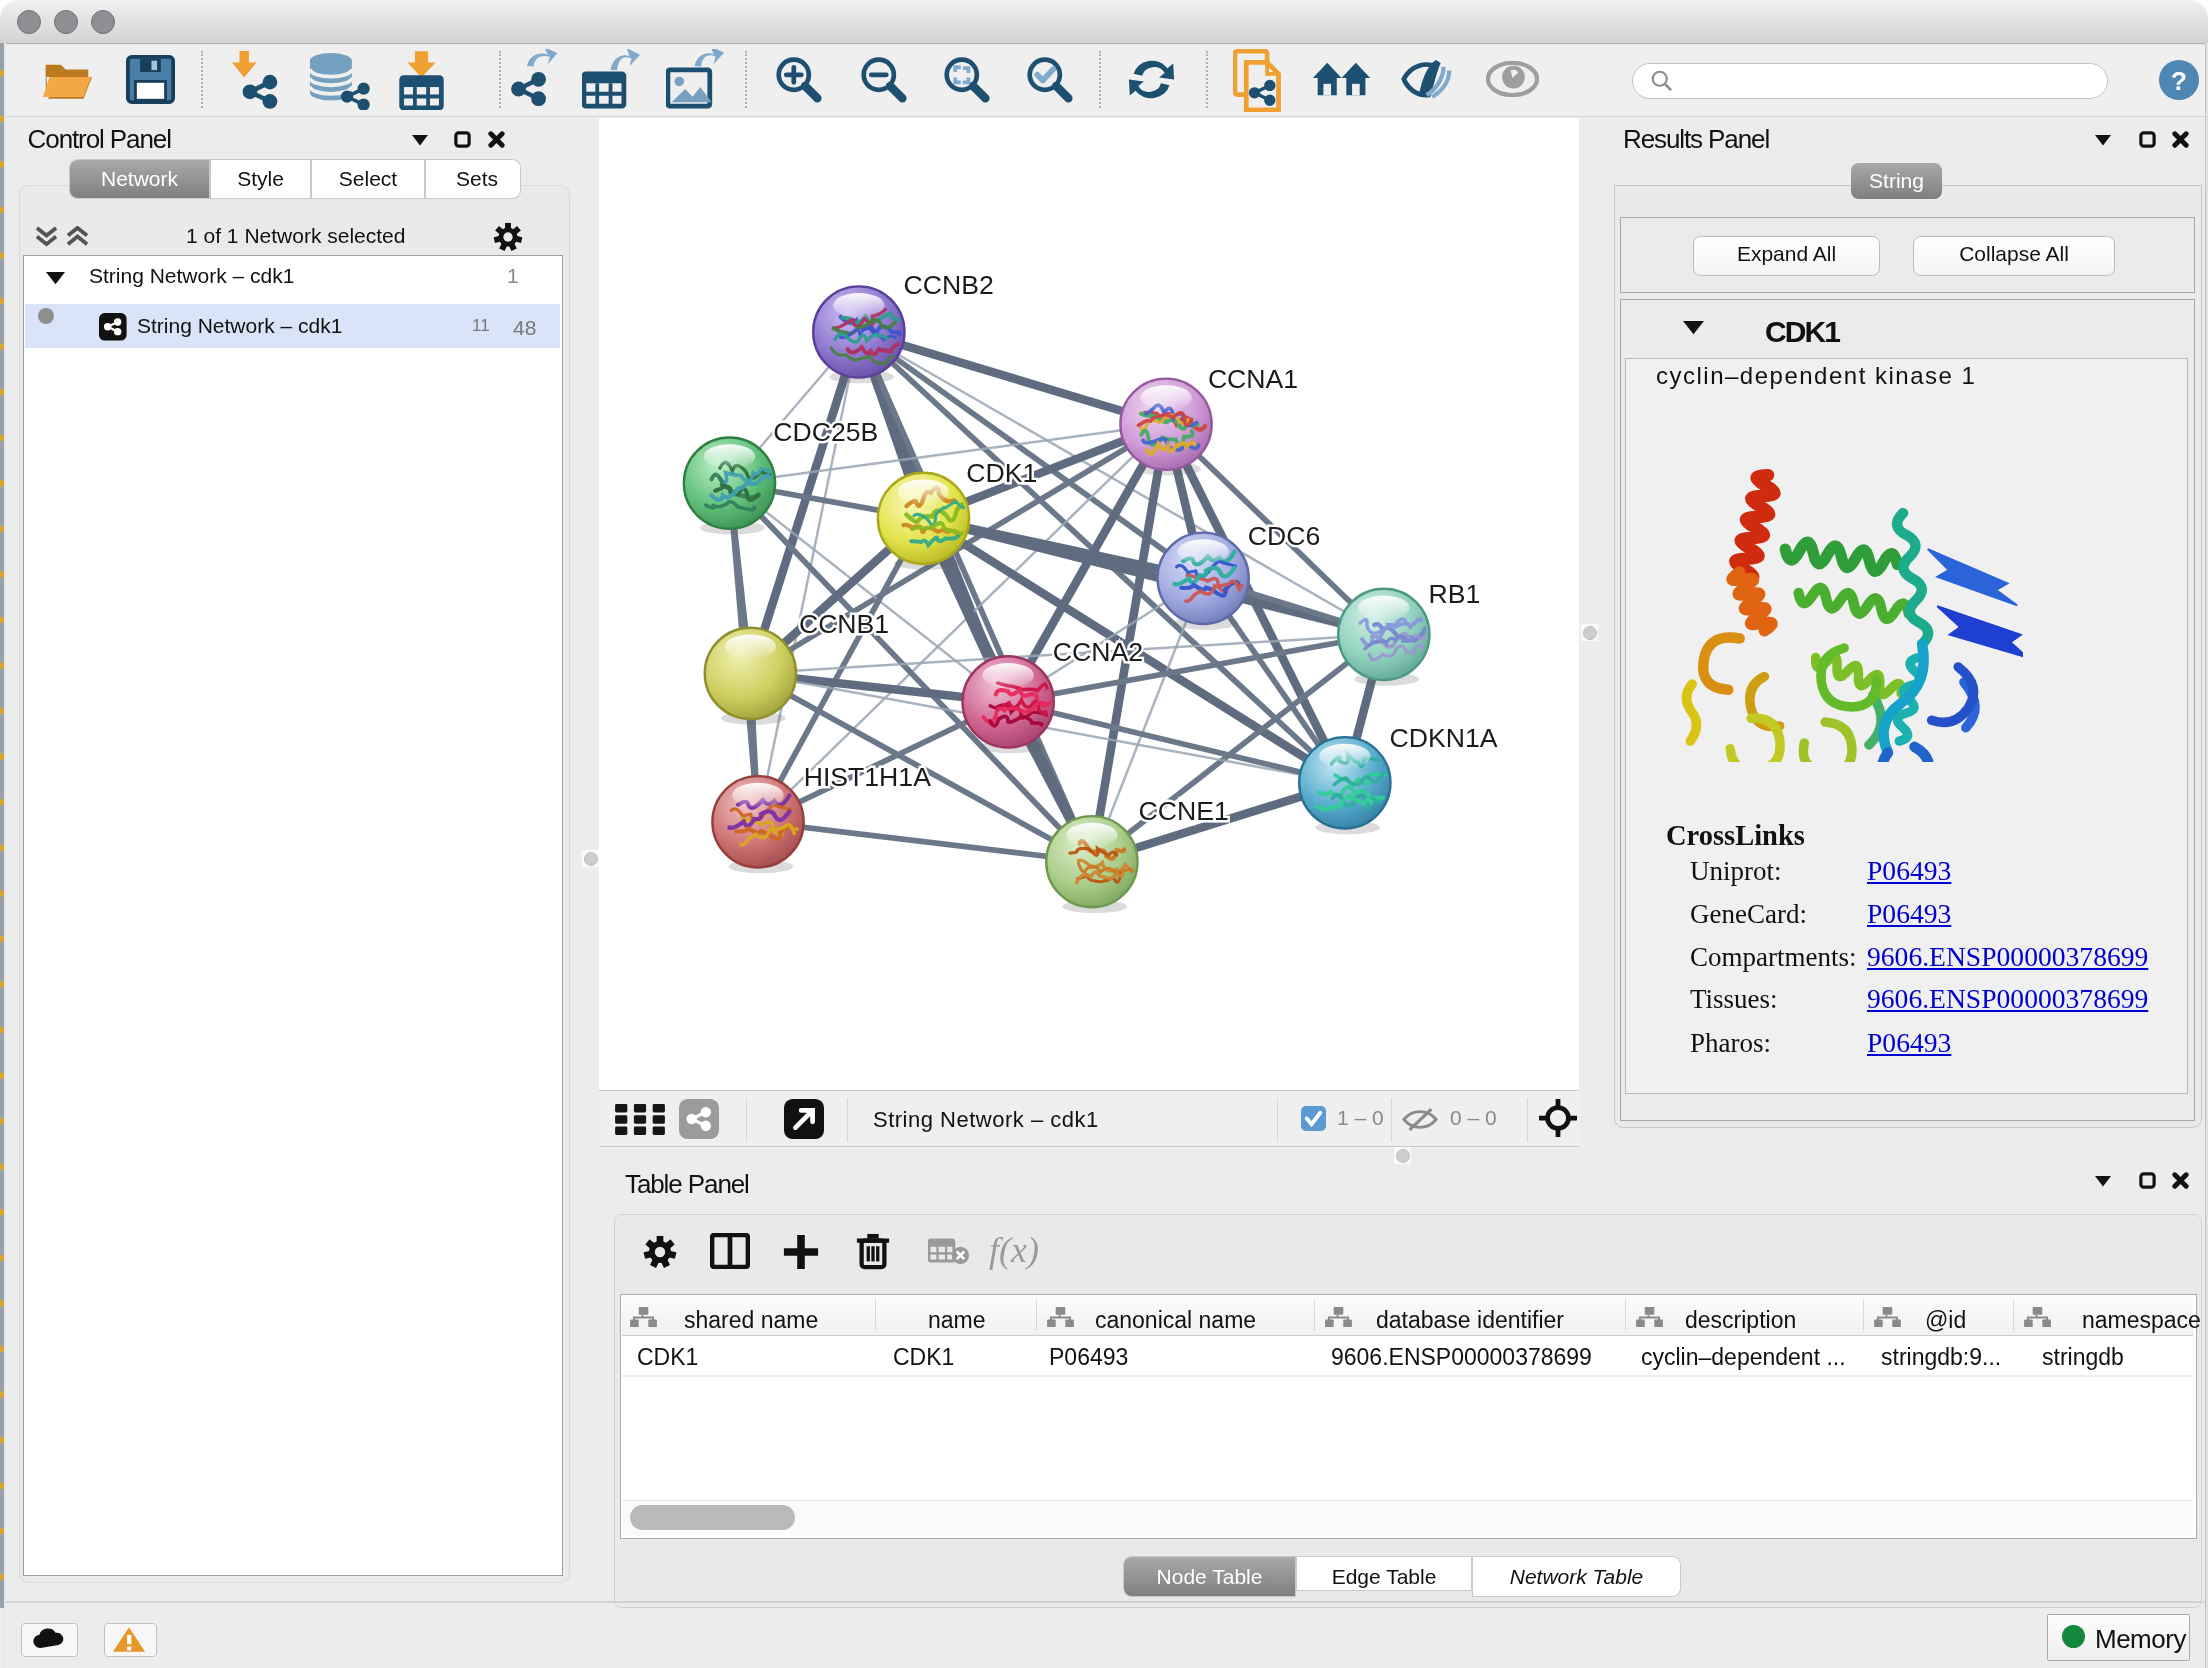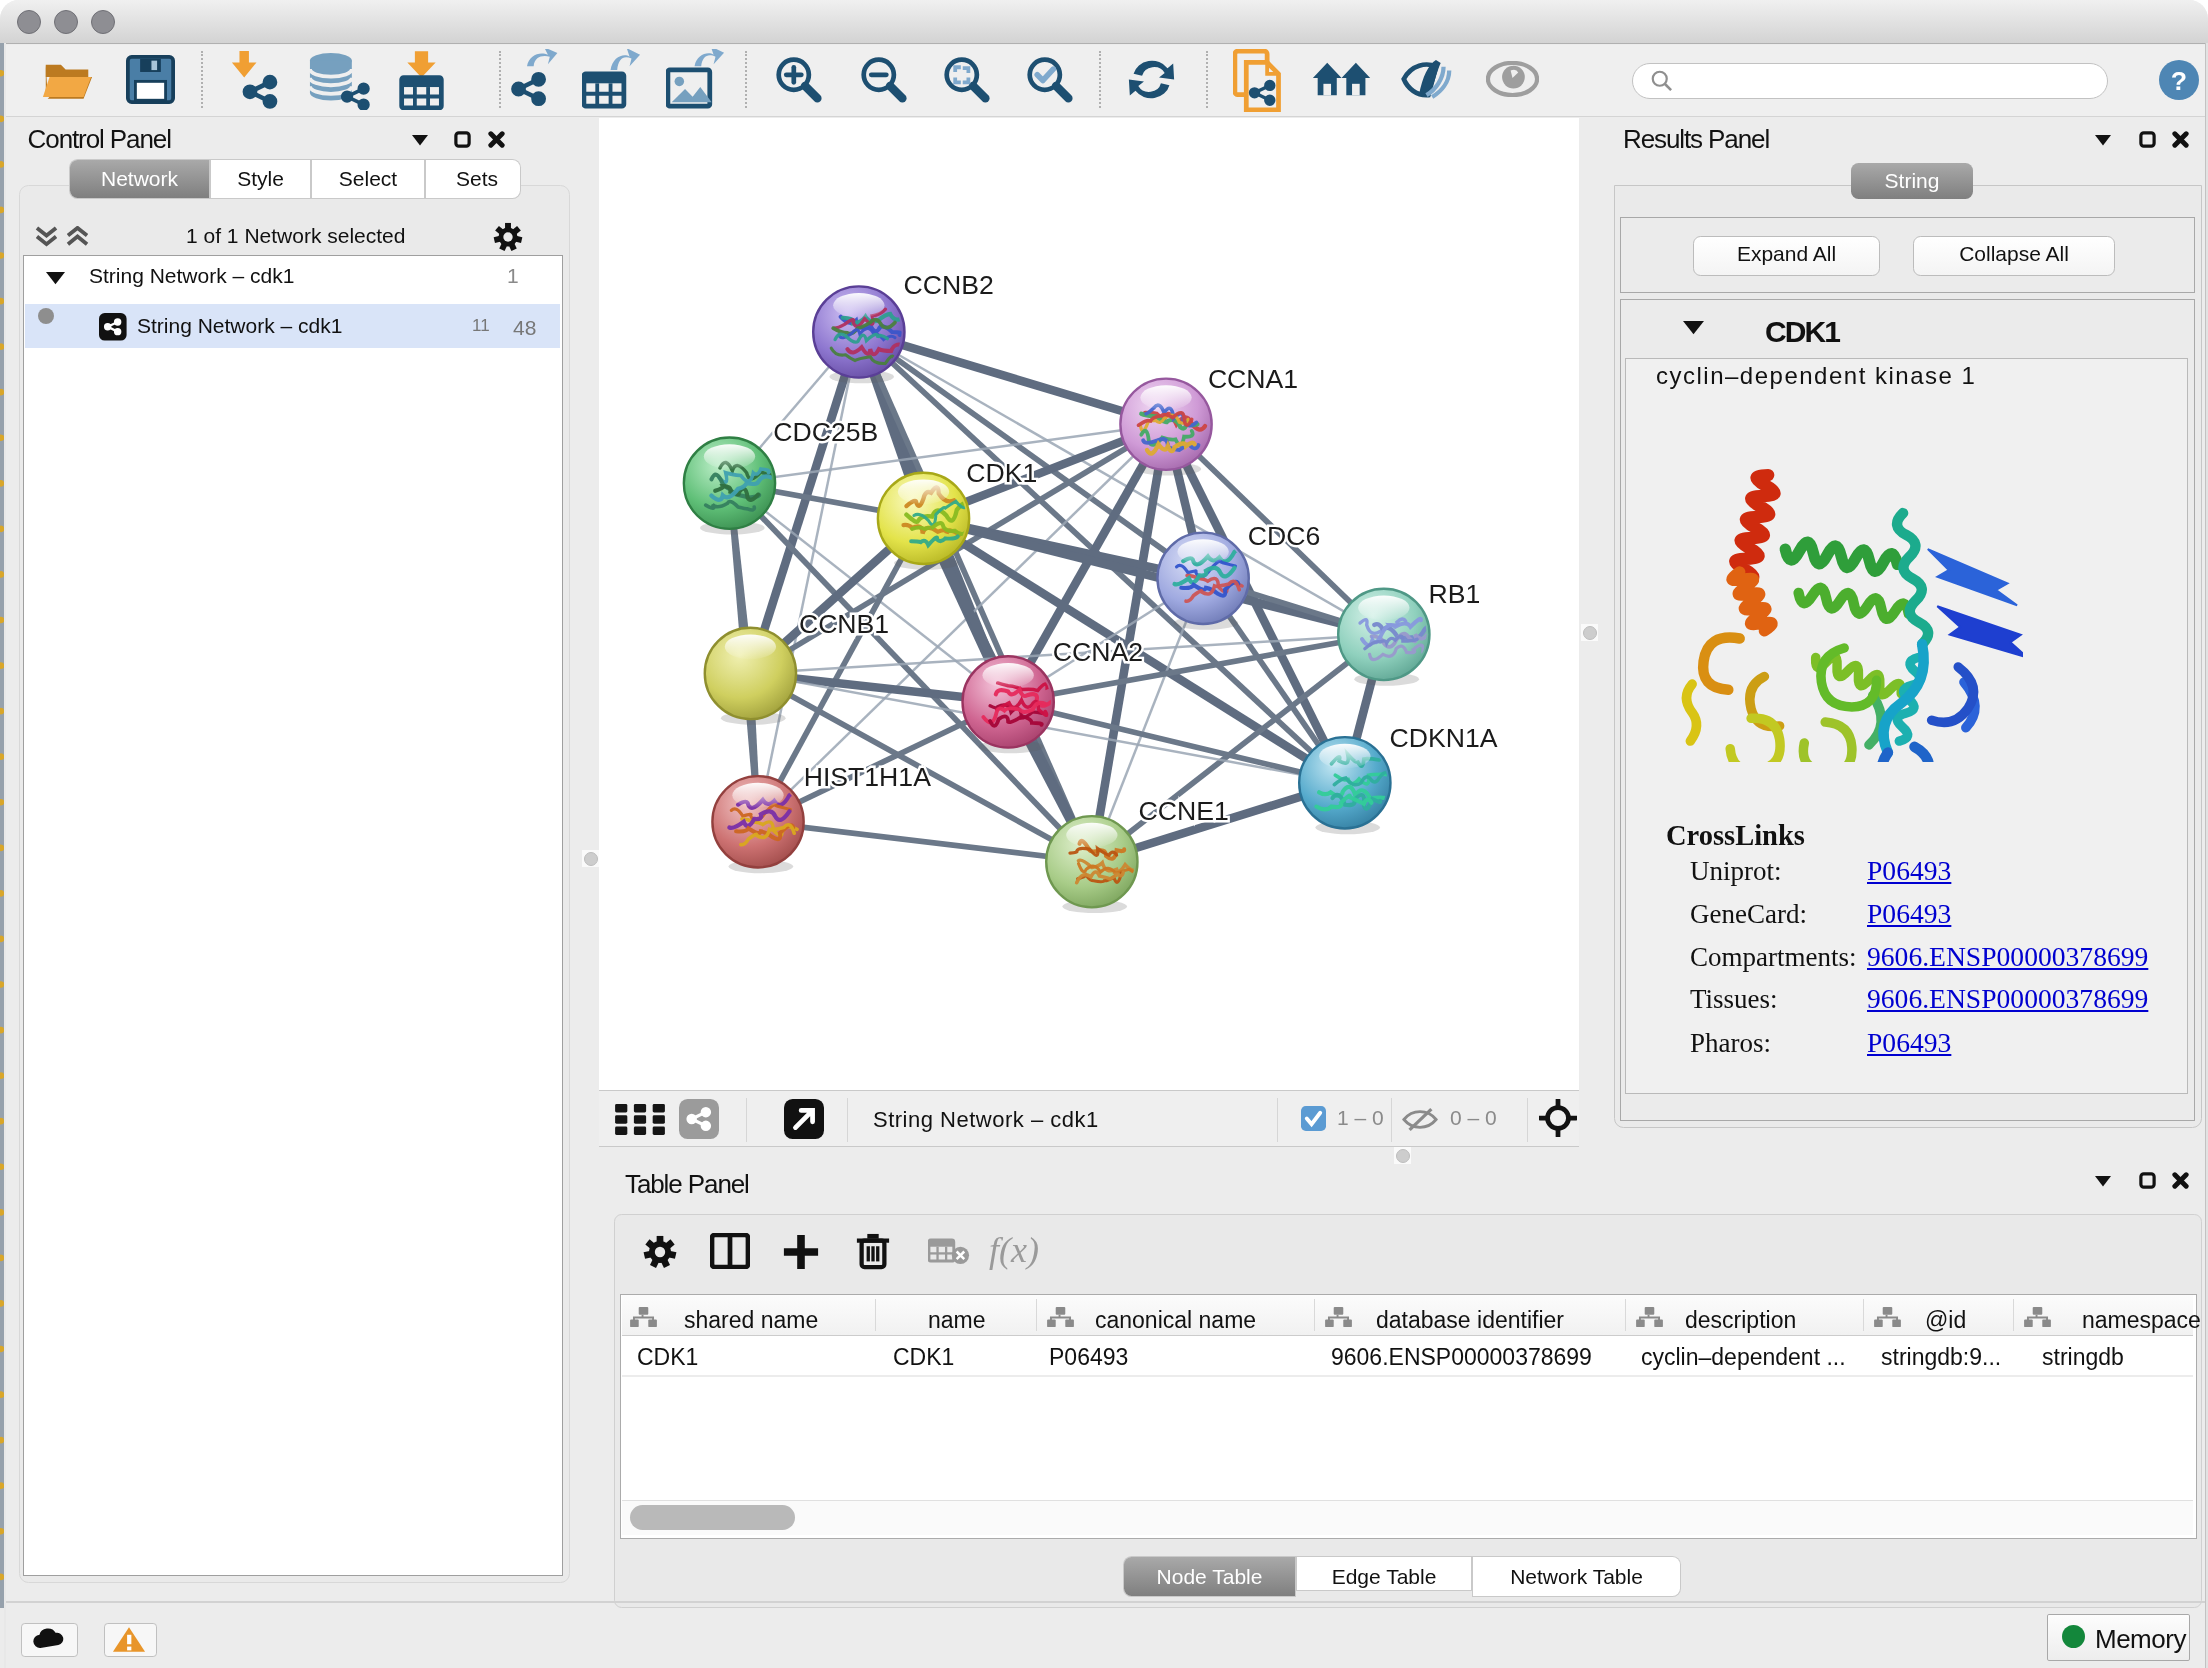--- a/index.html
+++ b/index.html
@@ -621,21 +621,21 @@
 <svg class="abs" style="left:2095px;top:135px;" width="16" height="11.4" viewBox="0 0 17 12">
       <polygon points="0,0 17,0 8.5,11" fill="#111"></polygon>
     </svg>
 <svg class="abs" style="left:2139px;top:131px;" width="17" height="17" viewBox="0 0 18 18">
       <rect x="2" y="2" width="14" height="14" rx="3" fill="none" stroke="#111" stroke-width="3.4"></rect>
     </svg>
 <svg class="abs" style="left:2172px;top:131px;" width="17" height="17" viewBox="0 0 18 18">
       <path d="M3 3 L15 15 M15 3 L3 15" stroke="#111" stroke-width="5.2" stroke-linecap="round"></path>
     </svg>
 <div class="abs" style="left:1614px;top:185px;width:586px;height:941px;background:#eaeaea;border:1px solid #c6c6c6;border-radius:0 0 9.5px 9.5px;"></div>
-<div class="abs" style="left:1851px;top:163px;width:122px;height:36px;line-height:36px;text-align:center;background:linear-gradient(#a9a9a9,#7f7f7f);color:#fff;font-size:21px;border-radius:7.6px;">String</div>
+<div class="abs" style="left:1851px;top:163px;width:91px;height:36px;line-height:36px;text-align:center;background:linear-gradient(#a9a9a9,#7f7f7f);color:#fff;font-size:21px;border-radius:7.6px;">String</div>
 <div class="abs" style="left:1620px;top:217px;width:573px;height:74px;border:1.9px solid #a8a8a8;background:#ebebeb;"></div>
 <div class="abs btn" style="left:1693px;top:236px;width:185px;height:38px;line-height:34px;">Expand All</div>
 <div class="abs btn" style="left:1913px;top:236px;width:200px;height:38px;line-height:34px;">Collapse All</div>
 <div class="abs" style="left:1620px;top:299px;width:573px;height:820px;border:1.9px solid #a8a8a8;background:#ebebeb;"></div>
 <svg class="abs" style="left:1683px;top:321px;" width="21" height="14.3" viewBox="0 0 22 15">
       <polygon points="0,0 22,0 11,14" fill="#111"></polygon>
     </svg>
 <div class="abs" style="left:1765px;top:315px;font-size:30px;color:#111;white-space:nowrap;font-weight:bold;letter-spacing:-1.9px;">CDK1</div>
 <div class="abs" style="left:1625px;top:358px;width:561px;height:734px;background:#f0f0f0;border:1px solid #b9b9b9;"></div>
 <div class="abs" style="left:1656px;top:362px;font-size:24px;color:#111;white-space:nowrap;letter-spacing:1.5px;">cyclin–dependent kinase 1</div>
@@ -795,21 +795,21 @@
 <div class="abs" style="left:1049px;top:1344px;font-size:23px;color:#111;white-space:nowrap;">P06493</div>
 <div class="abs" style="left:1331px;top:1344px;font-size:23px;color:#111;white-space:nowrap;">9606.ENSP00000378699</div>
 <div class="abs" style="left:1641px;top:1344px;font-size:23px;color:#111;white-space:nowrap;">cyclin–dependent ...</div>
 <div class="abs" style="left:1881px;top:1344px;font-size:23px;color:#111;white-space:nowrap;">stringdb:9...</div>
 <div class="abs" style="left:2042px;top:1344px;font-size:23px;color:#111;white-space:nowrap;">stringdb</div>
 <div class="abs" style="left:622px;top:1375px;width:1571px;height:1.9px;background:#ececec;"></div>
 <div class="abs" style="left:622px;top:1500px;width:1571px;height:34px;background:#fafafa;border-top:1px solid #e0e0e0;"></div>
 <div class="abs" style="left:630px;top:1505px;width:165px;height:25px;background:#b9b9b9;border-radius:12.4px;"></div>
 <div class="abs tabbtn tabsel" style="left:1124px;top:1557px;width:171px;height:39px;line-height:39px;border-radius:7.6px 0 0 7.6px;">Node Table</div>
 <div class="abs tabbtn" style="left:1297px;top:1557px;width:174px;height:33px;line-height:39px;">Edge Table</div>
-<div class="abs tabbtn" style="left:1473px;top:1557px;width:207px;height:39px;line-height:39px;border-radius:0 7.6px 7.6px 0;">Network Table</div>
+<div class="abs tabbtn" style="left:1473px;top:1557px;width:207px;height:39px;line-height:39px;border-radius:0 7.6px 7.6px 0;font-style:italic;">Network Table</div>
 <div class="abs" style="left:0;top:1601px;width:2208px;height:1.9px;background:#d2d2d2;"></div>
 <div class="abs" style="left:21px;top:1623px;width:55px;height:32px;background:#f7f7f7;border:1.9px solid #c0c0c0;border-radius:3.8px;"></div>
 <svg class="abs" style="left:31px;top:1628px;" width="34" height="21" viewBox="0 0 36 22">
       <path d="M10 21 a7 7 0 0 1 -1 -14 a9 8 0 0 1 17 -2 a6.5 6.5 0 0 1 3 13 z" fill="#111"></path>
     </svg>
 <div class="abs" style="left:104px;top:1623px;width:51px;height:32px;background:#f7f7f7;border:1.9px solid #c0c0c0;border-radius:3.8px;"></div>
 <svg class="abs" style="left:112px;top:1626px;" width="34" height="27" viewBox="0 0 36 28">
       <path d="M18 1 L35 27 H1 z" fill="#e8952a"></path>
       <rect x="16" y="9" width="4.5" height="10" fill="#fff"></rect>
       <rect x="16" y="21.5" width="4.5" height="4" fill="#fff"></rect>

